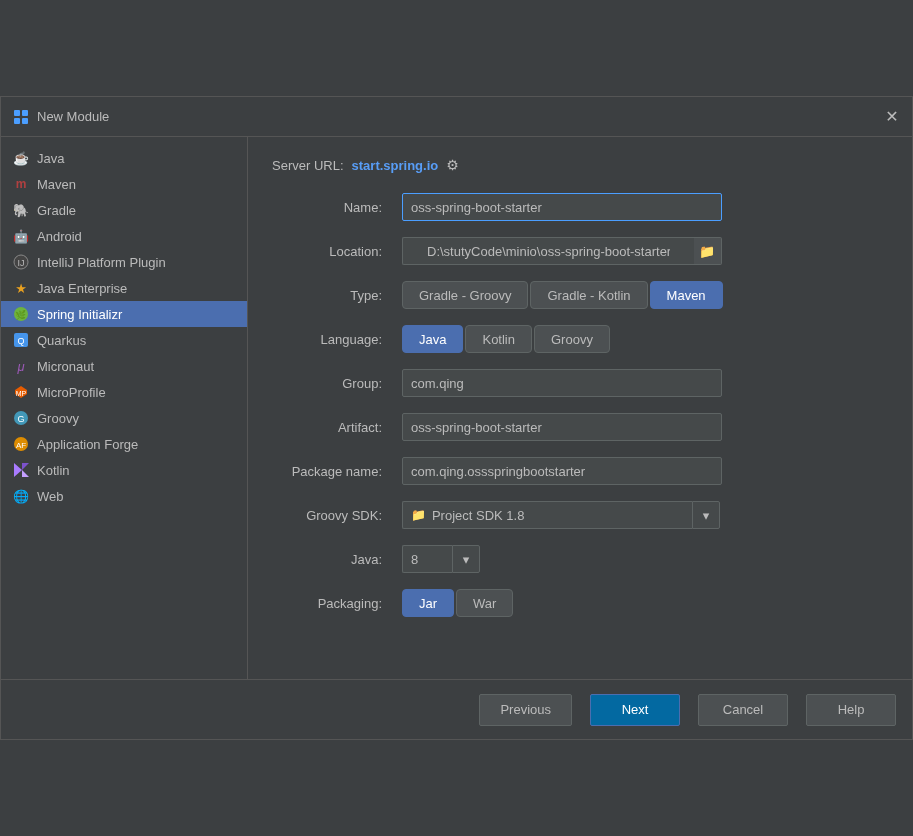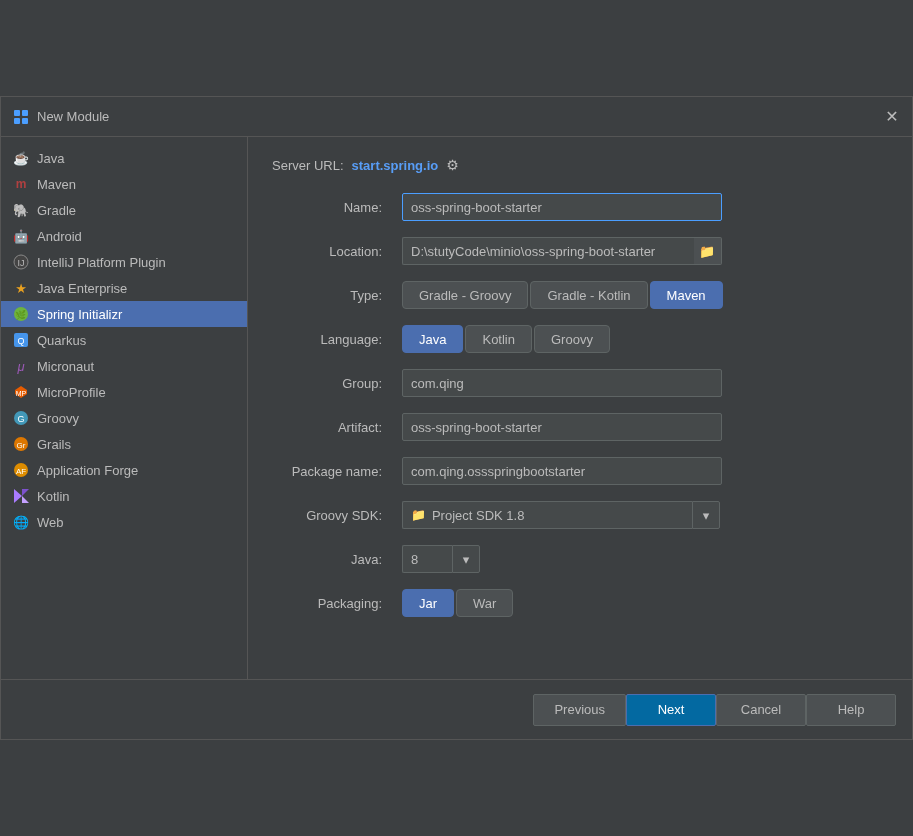--- a/index.html
+++ b/index.html
@@ -160,21 +160,21 @@
       align-items: center;
       gap: 0;
       width: 100%;
     }
     .location-input {
       background: #45494a;
       border: 1px solid #5e6464;
       border-right: none;
       color: #bbbbbb;
       font-size: 13px;
-      padding: 4px 8px;
+      padding: 4px 24px;
       height: 28px;
       outline: none;
       flex: 1;
       border-radius: 2px 0 0 2px;
     }
     .location-btn {
       background: #4c5052;
       border: 1px solid #5e6464;
       border-left: none;
       height: 28px;
@@ -261,21 +261,21 @@
       justify-content: center;
       color: #bbbbbb;
       border-radius: 0 2px 2px 0;
     }
     .footer {
       border-top: 1px solid #555555;
       padding: 7px 16px;
       display: flex;
       align-items: center;
       justify-content: flex-end;
-      gap: 0;
+      gap: 18px;
       background: #3c3f41;
       flex-shrink: 0;
       height: 60px;
     }
     .footer-btn {
       height: 32px;
       padding: 0 20px;
       font-size: 13px;
       cursor: pointer;
       border-radius: 2px;
@@ -399,29 +399,20 @@
       <div class="sidebar-item">
         <div class="sidebar-item-icon icon-groovy">
           <svg width="16" height="16" viewBox="0 0 16 16">
             <circle cx="8" cy="8" r="7" fill="#4298b8"></circle>
             <text x="8" y="12" text-anchor="middle" font-size="9" fill="white">G</text>
           </svg>
         </div>
         <span class="sidebar-item-label">Groovy</span>
       </div>
 
-      <div class="sidebar-item">
-        <div class="sidebar-item-icon icon-grails">
-          <svg width="16" height="16" viewBox="0 0 16 16">
-            <circle cx="8" cy="8" r="7" fill="#dd7700"></circle>
-            <text x="8" y="12" text-anchor="middle" font-size="8" fill="white">Gr</text>
-          </svg>
-        </div>
-        <span class="sidebar-item-label">Grails</span>
-      </div>
 
       <div class="sidebar-item">
         <div class="sidebar-item-icon icon-appforge">
           <svg width="16" height="16" viewBox="0 0 16 16">
             <circle cx="8" cy="8" r="7" fill="#dd8c00"></circle>
             <text x="8" y="12" text-anchor="middle" font-size="8" fill="white">AF</text>
           </svg>
         </div>
         <span class="sidebar-item-label">Application Forge</span>
       </div>

